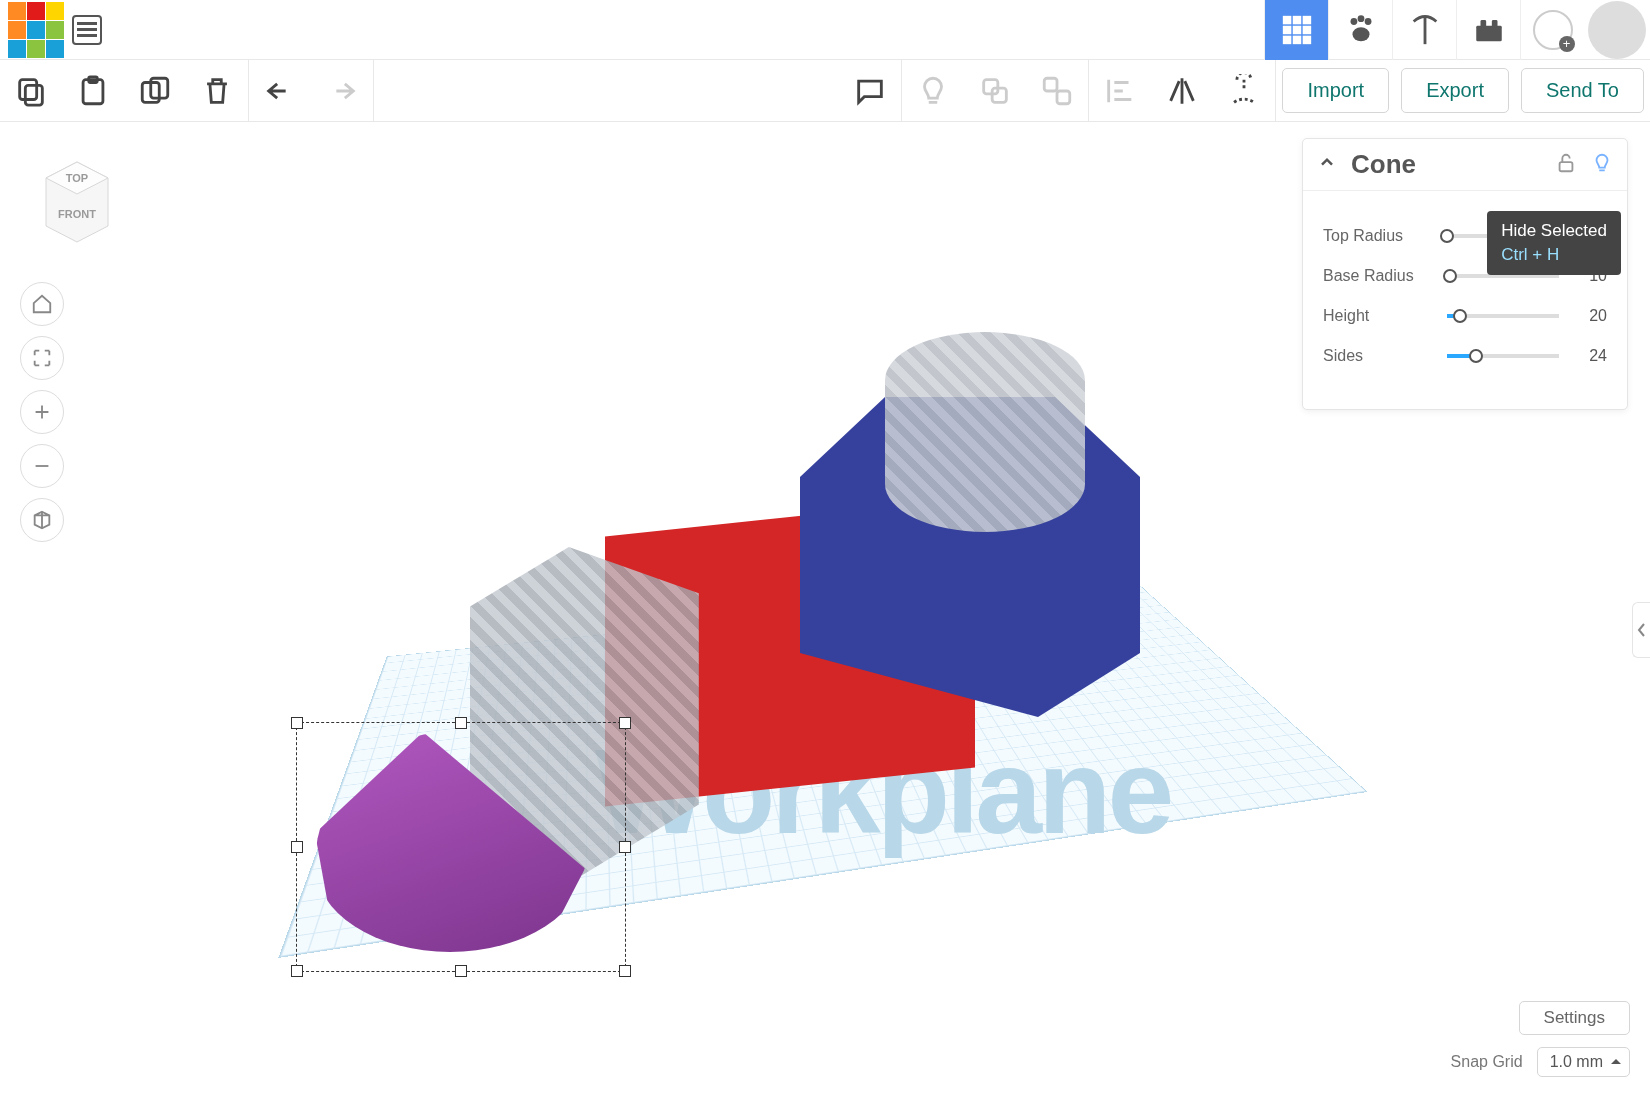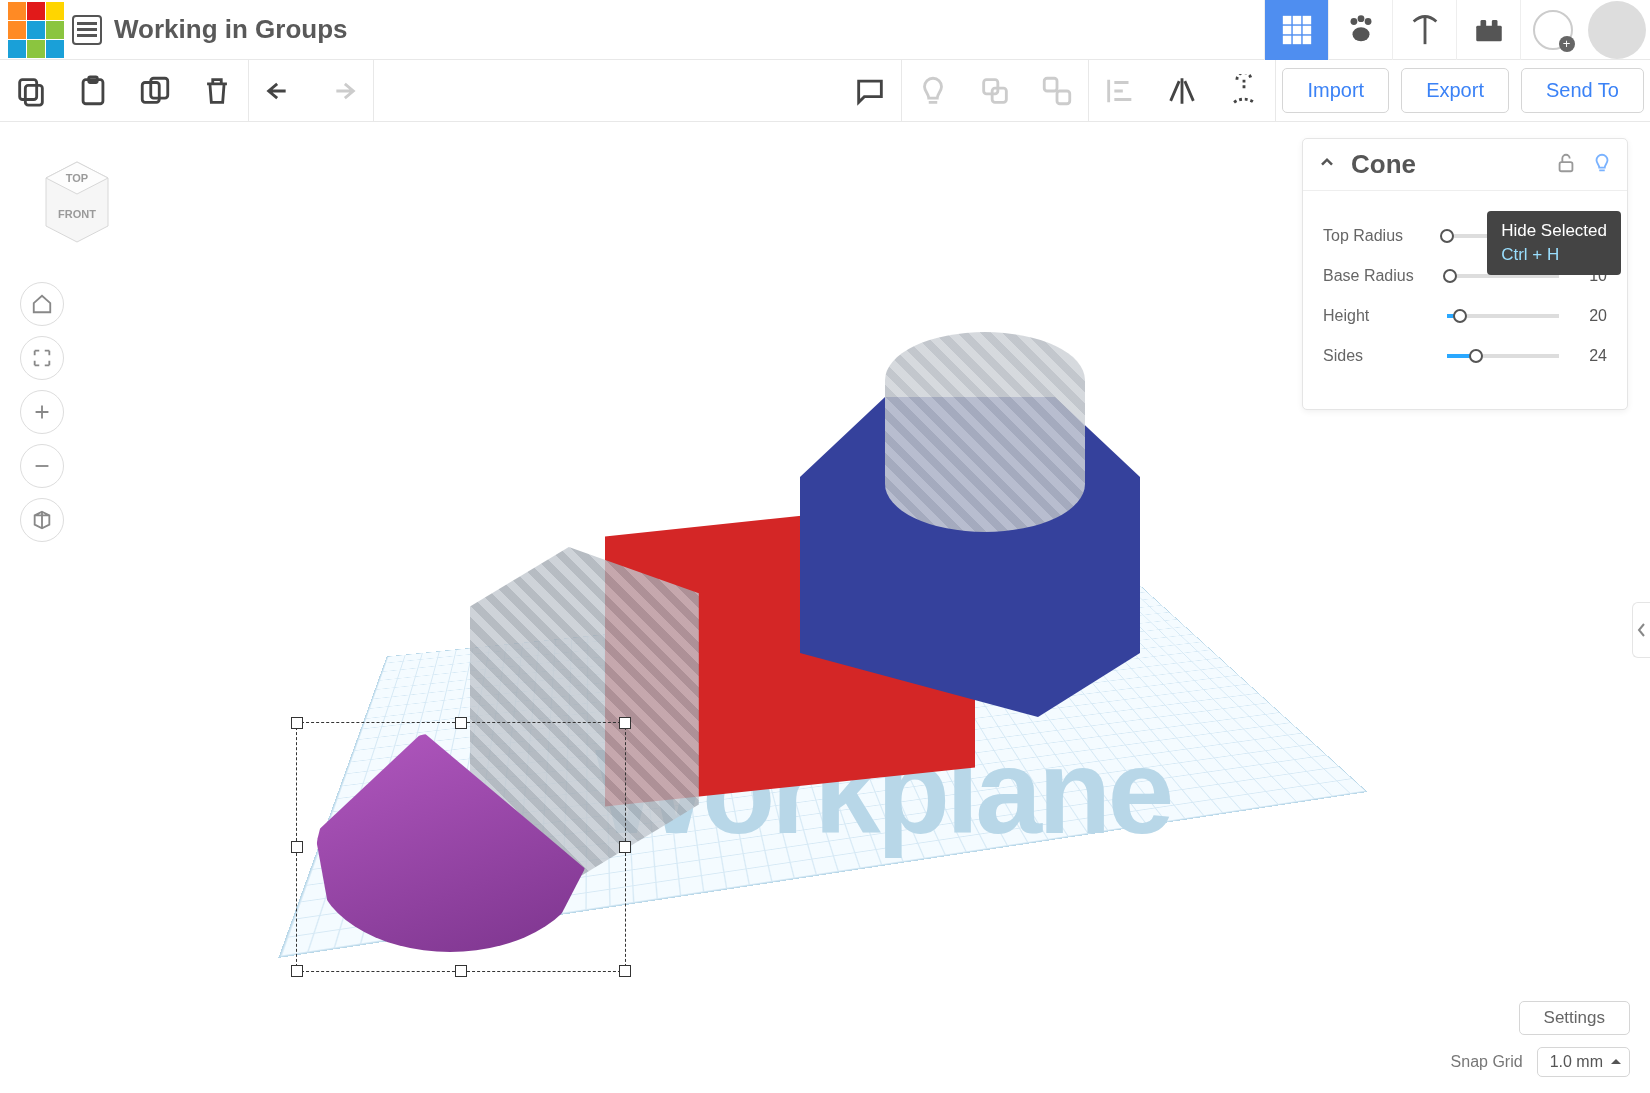--- a/index.html
+++ b/index.html
@@ -20,21 +20,21 @@
   .avatar-plus{width:40px;height:40px;border-radius:50%;background:#fff;border:2px solid #ccc;position:relative;}
   .avatar-plus::after{content:"+";position:absolute;right:-4px;bottom:-4px;width:16px;height:16px;border-radius:50%;background:#666;color:#fff;font-size:13px;line-height:16px;text-align:center;}
 
   
   .toolbar { display:flex; align-items:center; height:62px; border-bottom:1px solid #e8e8e8;}
   .tgroup { display:flex; border-right:1px solid #e8e8e8; height:100%; align-items:center;}
   .ticon { width:62px; height:62px; display:flex; align-items:center; justify-content:center; color:#444; }
   .ticon.dim { color:#ccc;}
   .ticon svg{width:34px;height:34px;stroke:currentColor;fill:none;stroke-width:2;}
   .toolbar-right{margin-left:auto;display:flex;align-items:center;height:100%;}
-  .act-btn{border:1px solid #d6d6d6;border-radius:5px;padding:10px 24px;margin:0 6px;font-size:20px;color:#3b82f6;background:#fff;}
+  .act-btn{border:1px solid #d6d6d6;border-radius:5px;padding:10px 24px;margin:0 6px;font-size:20px;color:#0f766e;background:#fff;}
 
   
   .canvas { position:absolute; top:122px; left:0; right:0; bottom:0; background:#fff; overflow:hidden;}
   .viewcube{position:absolute; top:30px; left:36px; width:82px;height:98px;}
   .nav-col{position:absolute; top:160px; left:20px; display:flex; flex-direction:column; gap:10px;}
   .nav-btn{width:44px;height:44px;border:1px solid #ddd;border-radius:50%;display:flex;align-items:center;justify-content:center;background:#fff;color:#888;}
   .nav-btn svg{width:22px;height:22px;stroke:currentColor;fill:none;stroke-width:2;}
 
   
   .workplane-wrap{position:absolute;top:380px;left:50%;transform:translateX(-50%);width:1000px;}
@@ -103,21 +103,20 @@
       <span style="background:#8bc53f"></span>
     <span style="background:#1aa0d8"></span>
       <span style="background:#8bc53f"></span>
       <span style="background:#1aa0d8"></span>
   </div>
   <div class="burger-list">
       <i></i>
       <i></i>
       <i></i>
     </div>
-  <div class="title">Working in Groups</div>
 
   <div class="topbar-right">
     <div class="tbtn active">
       <svg viewBox="0 0 24 24">
           <rect x="2" y="2" width="6" height="6" fill="currentColor"></rect>
           <rect x="9" y="2" width="6" height="6" fill="currentColor"></rect>
           <rect x="16" y="2" width="6" height="6" fill="currentColor"></rect>
           <rect x="2" y="9" width="6" height="6" fill="currentColor"></rect>
           <rect x="9" y="9" width="6" height="6" fill="currentColor"></rect>
           <rect x="16" y="9" width="6" height="6" fill="currentColor"></rect>

